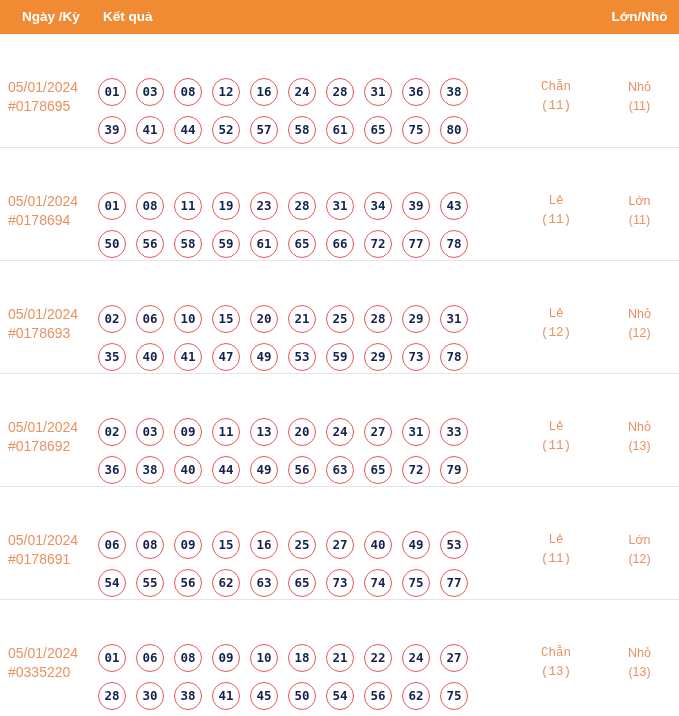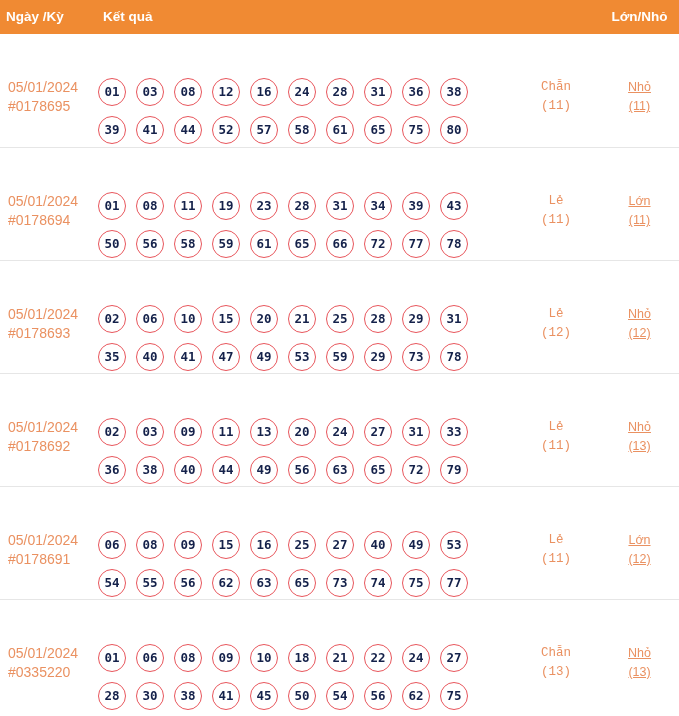--- a/index.html
+++ b/index.html
@@ -29,21 +29,21 @@
   .th {
     position: absolute;
     top: 0;
     height: 34px;
     line-height: 34px;
     color: #ffffff;
     font-size: 13.5px;
     font-weight: bold;
     white-space: nowrap;
   }
-  .th-date   { left: 6px; }
+  .th-date   { left: 22px; }
   .th-result { left: 103px; }
   .th-oe     { left: 500px; width: 112px; text-align: center; }
   .th-bs     { left: 600px; width: 79px;  text-align: center; }
 
   
   .row {
     position: relative;
     height: 113px;
     border-top: 1px solid #e6e6e6;
     box-sizing: border-box;
@@ -94,21 +94,21 @@
   .cell-oe, .cell-bs {
     position: absolute;
     top: 44px;
     color: #ea9161;
     font-size: 12.5px;
     line-height: 19px;
     text-align: center;
     white-space: nowrap;
   }
   .cell-oe { left: 500px; width: 112px; font-family: Liberation Mono, monospace; }
-  .cell-bs { left: 600px; width: 79px; text-decoration: underline; }
+  .cell-bs { left: 600px; width: 79px; }
   .cell-oe .count, .cell-bs .count { display: block; }
 </style>
 </head>
 <body>
 
 <div class="table">
 
   <div class="thead">
     <div class="th th-date">Ngày /Kỳ</div>
     <div class="th th-result">Kết quả</div>

